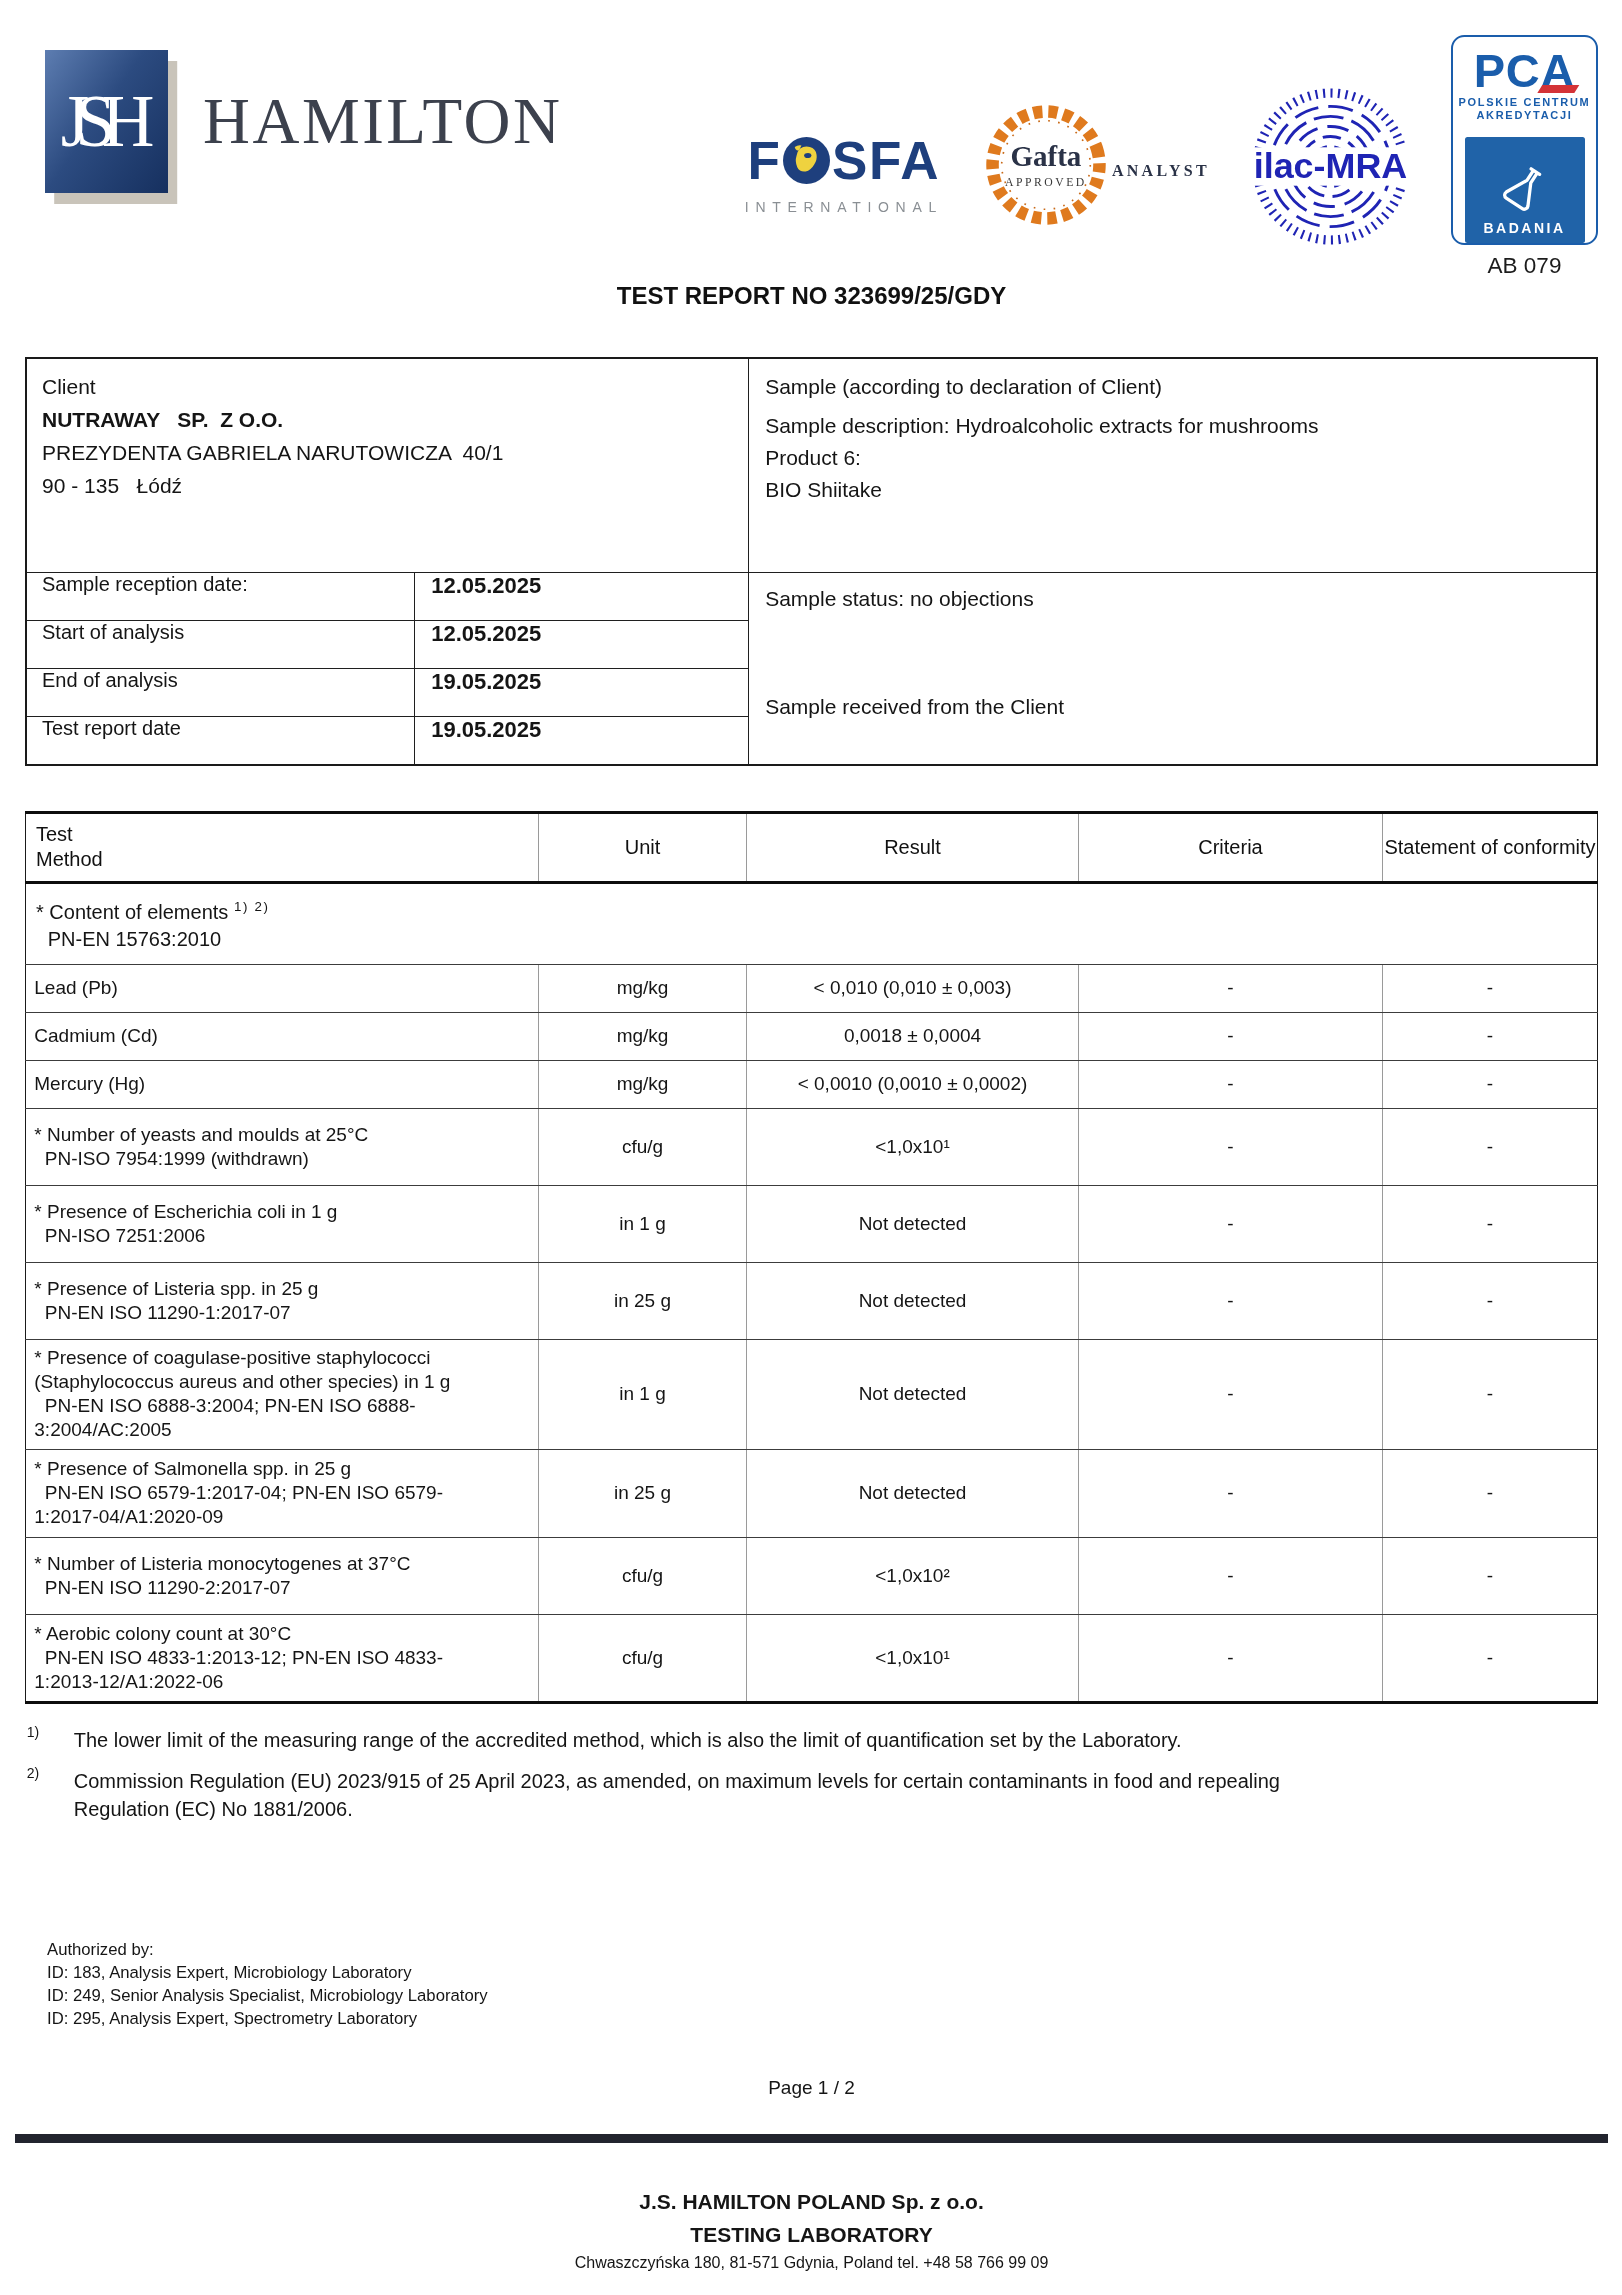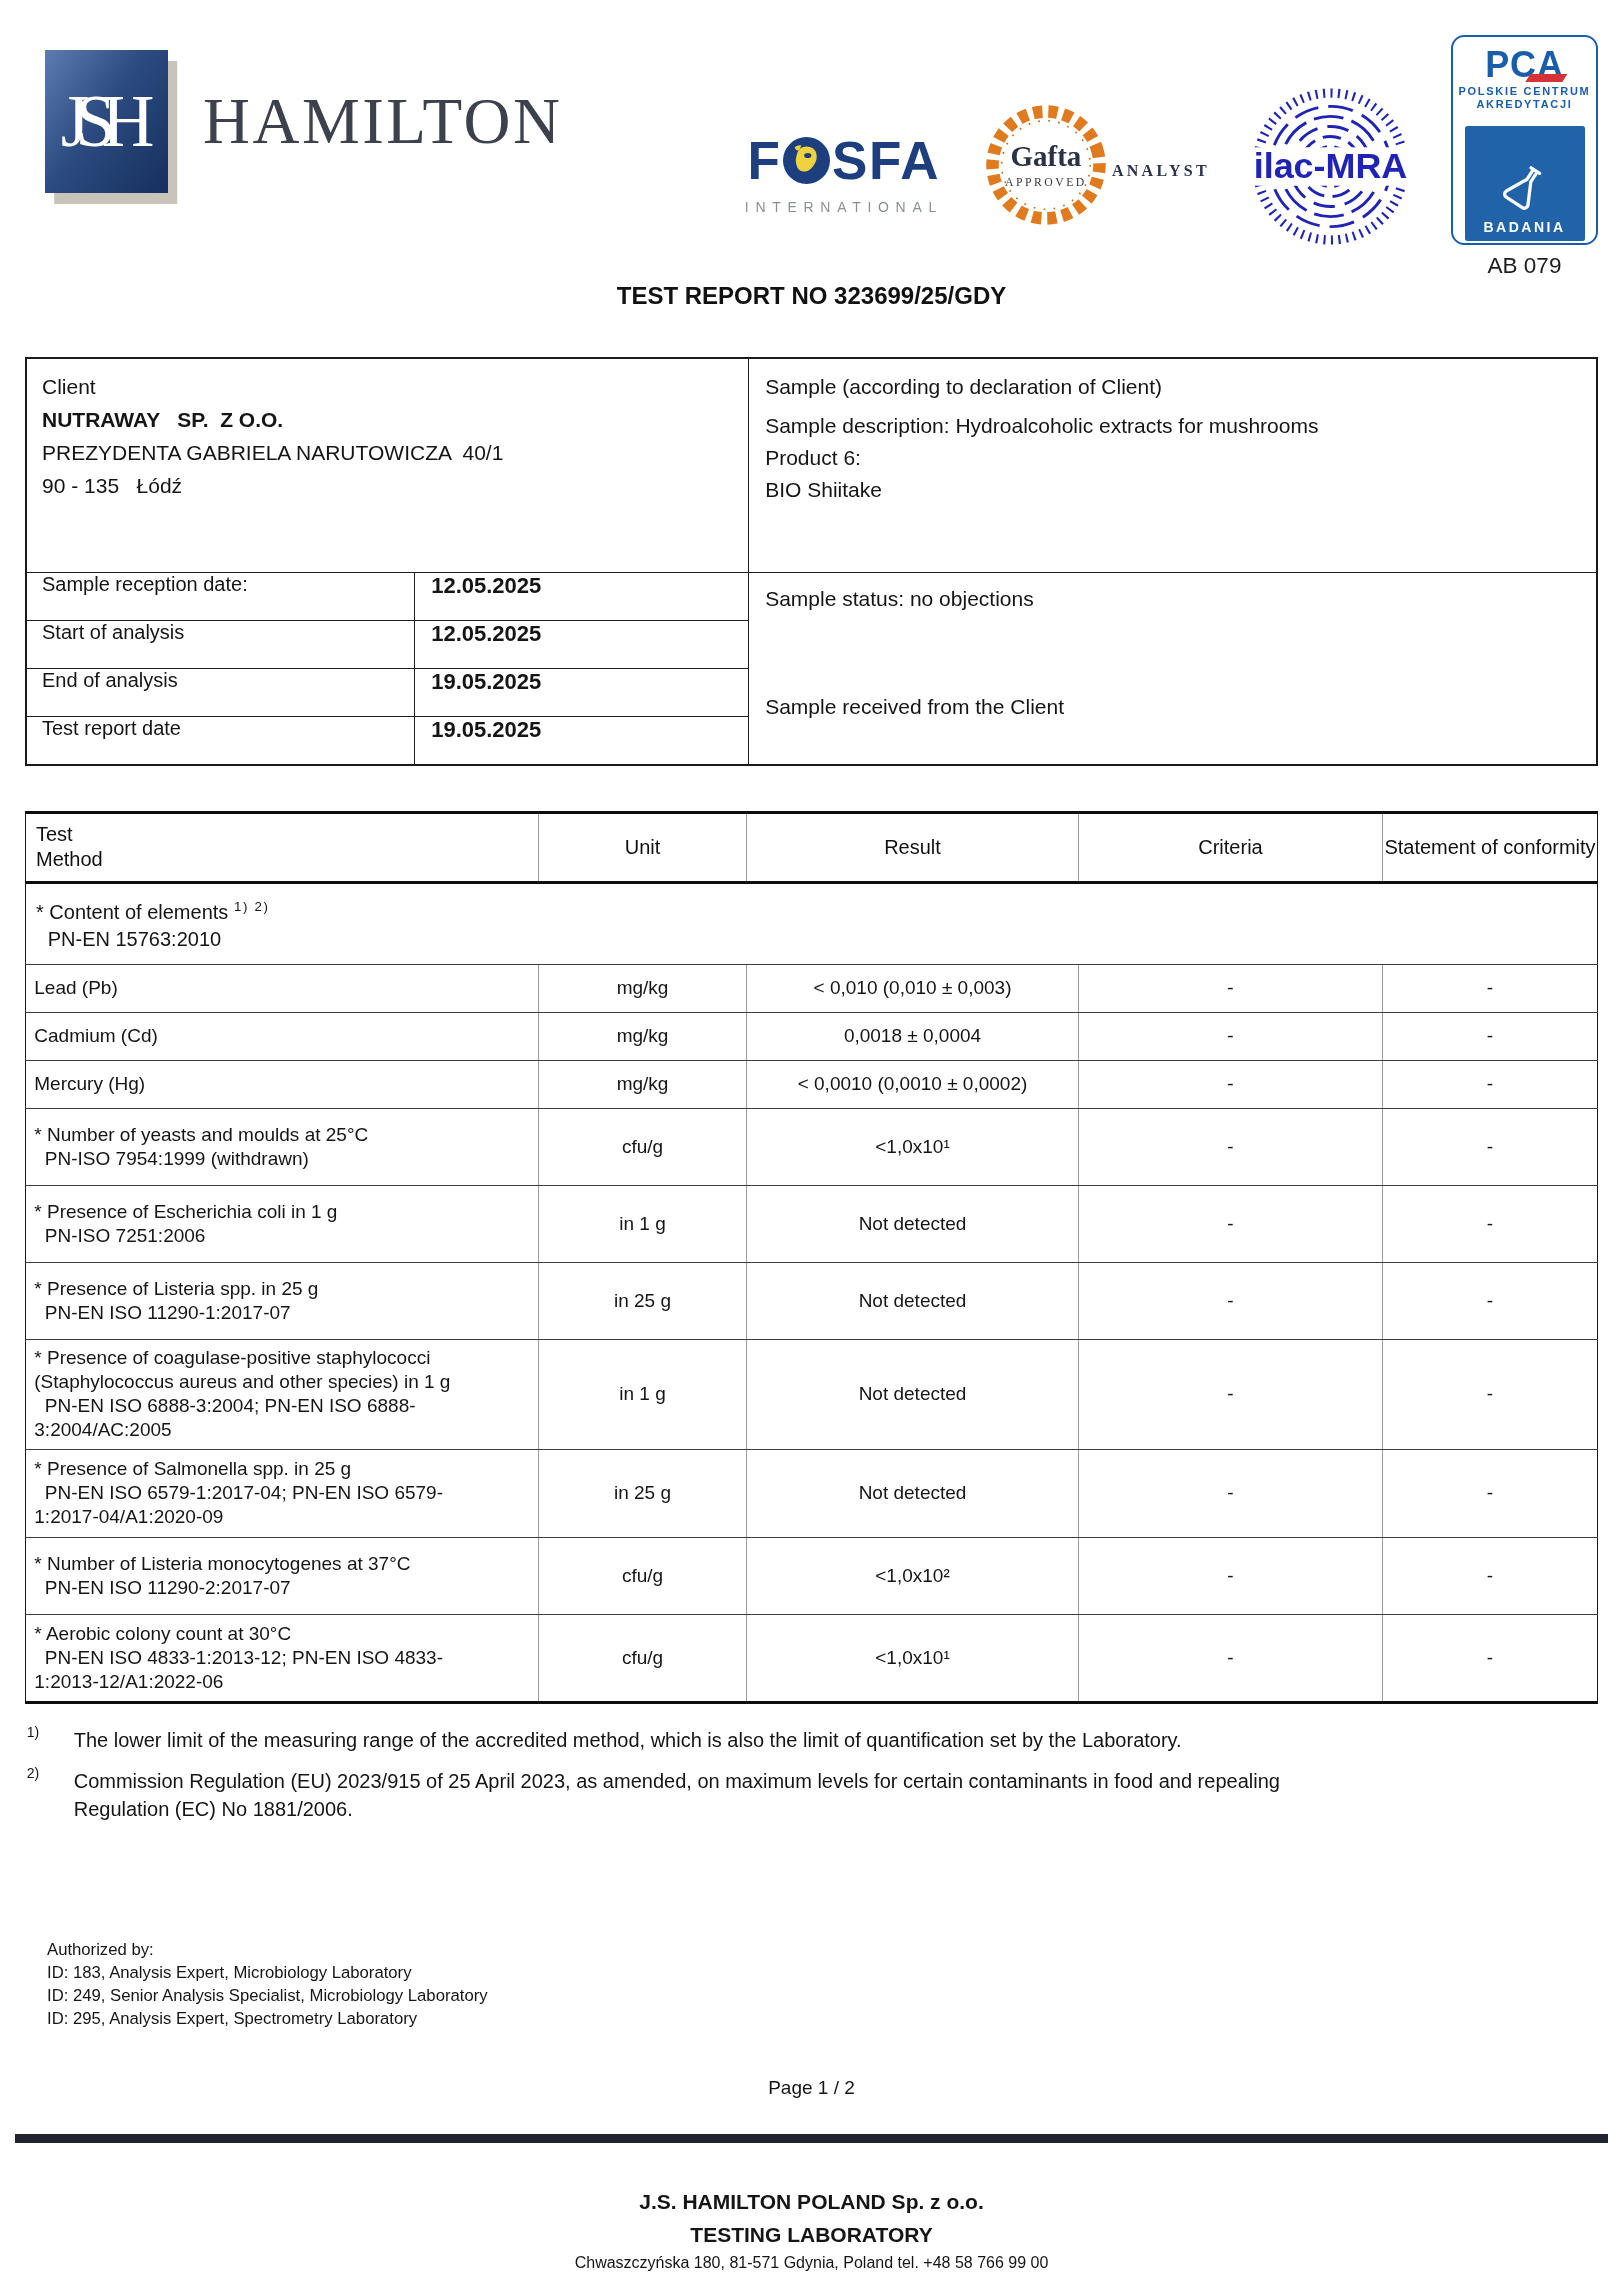--- a/index.html
+++ b/index.html
@@ -39,21 +39,21 @@
   .gafta-approved{font-family:"Liberation Serif",serif;font-size:11.7px;letter-spacing:2.5px;color:#3a3a3a;margin-top:3.3px;}
   .gafta-analyst{font-family:"Liberation Serif",serif;font-size:16px;font-weight:bold;letter-spacing:3.3px;color:#2a3247;margin-top:13.3px;}
   
   .ilac{position:relative;width:167px;height:167px;margin-top:18.3px;}
   
   .pca{display:flex;flex-direction:column;align-items:center;margin-top:0;}
   .pca-frame{
     width:147px;height:210px;border:2.5px solid #1a5dab;border-radius:13.3px;
     background:#fff;display:flex;flex-direction:column;align-items:center;box-sizing:border-box;padding-top:10px;
   }
-  .pca-acronym{position:relative;font-size:36px;font-weight:bold;color:#1a5dab;letter-spacing:0.8px;line-height:1;}
+  .pca-acronym{position:relative;font-size:47px;font-weight:bold;color:#1a5dab;letter-spacing:0.8px;line-height:1;}
   .pca-red{position:absolute;right:-1.7px;bottom:1.7px;width:37px;height:7.5px;background:#d43337;transform:skewX(-32deg);}
   .pca-line{font-size:11px;font-weight:bold;color:#1a5dab;letter-spacing:1.7px;margin-top:1.7px;}
   .pca-badge{
     width:120px;height:115px;background:#2063a8;border-radius:2.5px;margin-top:16px;
     display:flex;flex-direction:column;align-items:center;justify-content:flex-end;padding-bottom:6.7px;box-sizing:border-box;
   }
   .pca-badge svg{margin-bottom:5px;}
   .pca-badge-label{color:#fff;font-size:14px;font-weight:bold;letter-spacing:2.5px;}
   .pca-code{font-size:22.5px;color:#1c1c1c;margin-top:8.3px;}
   
@@ -402,17 +402,17 @@
         <div class="auth-line">ID: 249, Senior Analysis Specialist, Microbiology Laboratory</div>
         <div class="auth-line">ID: 295, Analysis Expert, Spectrometry Laboratory</div>
       </div>
   </div>
 
   <div class="page-indicator">Page  1 / 2</div>
   <div class="divider"></div>
   <div class="footer">
     <div class="footer-company">J.S. HAMILTON POLAND Sp. z o.o.</div>
     <div class="footer-lab">TESTING LABORATORY</div>
-    <div class="footer-address">Chwaszczyńska 180, 81-571 Gdynia, Poland tel. +48 58 766 99 00</div>
+    <div class="footer-address">Chwaszczyńska 180, 81-571 Gdynia, Poland tel. +48 58 766 99 09</div>
   </div>
 
 </div>
 
 
 </body></html>

